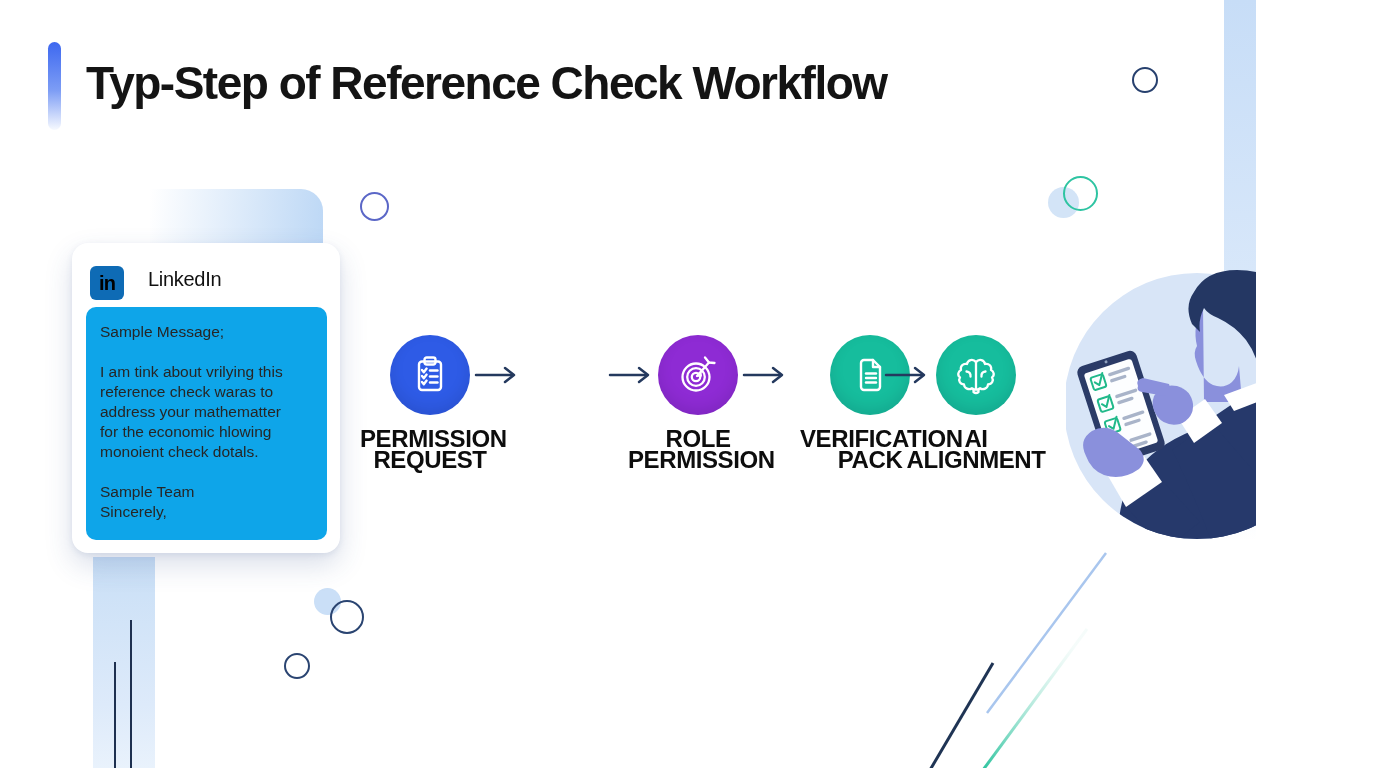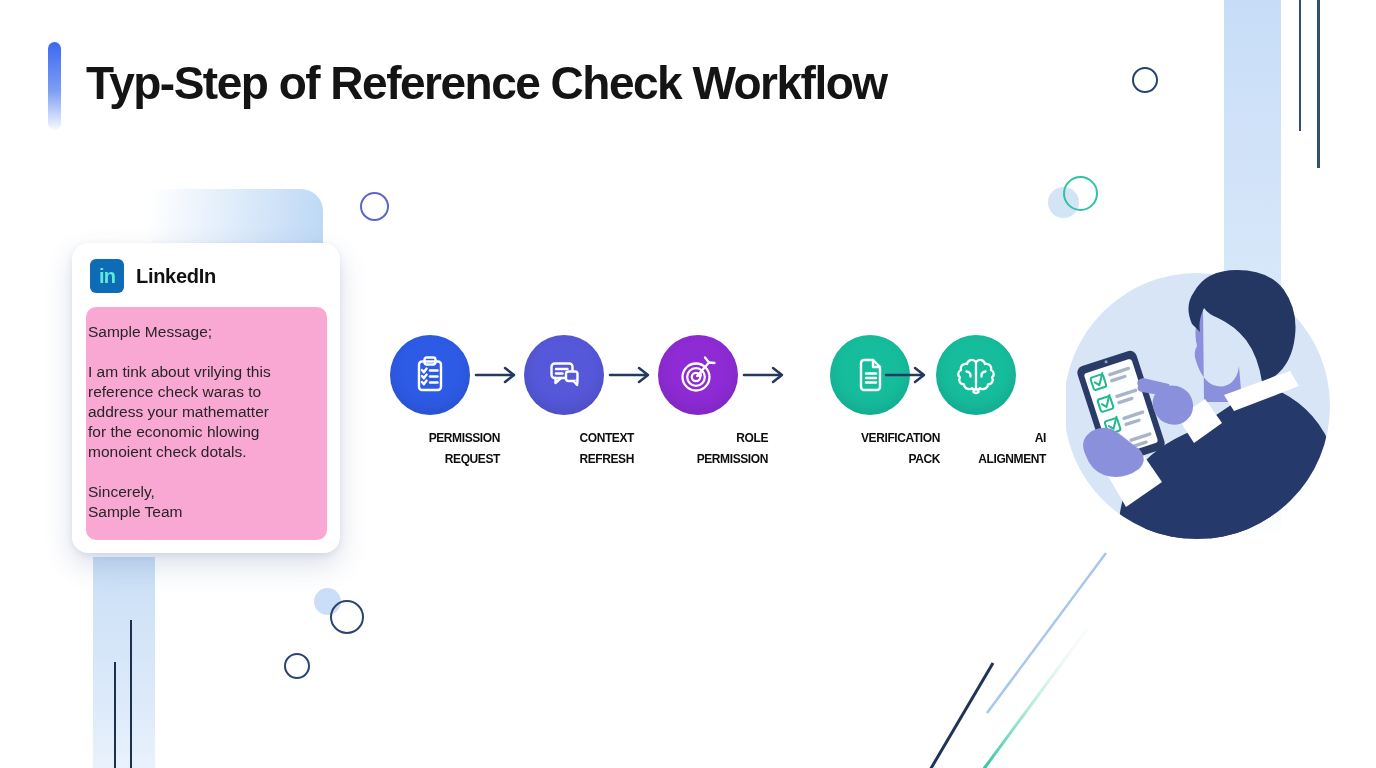--- a/index.html
+++ b/index.html
@@ -1,18 +1,18 @@
 <!DOCTYPE html>
 <html><head>
 <meta charset="utf-8">
 <style>
   * { margin:0; padding:0; box-sizing:border-box; }
   html,body { width:1376px; height:768px; }
   body { font-family:"Liberation Sans", sans-serif; background:#ffffff; overflow:hidden; position:relative; }
-  .canvas { position:absolute; inset:0; width:1376px; height:768px; background:#ffffff; overflow:hidden; }
+  .canvas { position:absolute; inset:0; width:1256px; height:768px; background:#ffffff; overflow:hidden; }
 
   
   .stripe-right { position:absolute; left:1224px; top:0; width:57px; height:540px;
     background:linear-gradient(180deg,#c7ddf7 0%, #d9e8fa 55%, #eef5fd 85%, rgba(255,255,255,0) 100%); }
   .stripe-left-bottom { position:absolute; left:93px; top:557px; width:62px; height:211px;
     background:linear-gradient(180deg,#c9dff6 0%, #ddeafa 70%, #e9f2fc 100%); }
   .vline { position:absolute; width:2px; background:#31506f; }
   .vline.tr1 { left:1299px; top:0; height:131px; }
   .vline.tr2 { left:1317px; top:0; height:168px; width:2.5px; }
   .vline.bl1 { left:114px; top:662px; height:106px; background:#1e3050; }
@@ -36,34 +36,34 @@
   
   .accent-bar { position:absolute; left:48px; top:42px; width:13px; height:88px; border-radius:8px;
     background:linear-gradient(180deg,#3d68f0 0%, #7d9df5 55%, rgba(198,217,250,0.15) 100%); }
   .page-title { position:absolute; left:86px; top:56px; font-size:46px; font-weight:bold;
     letter-spacing:-1.5px; color:#141414; white-space:nowrap; }
 
   
   .li-card { position:absolute; left:72px; top:243px; width:268px; height:310px; background:#ffffff;
     border-radius:16px; box-shadow:0 12px 28px rgba(50,80,140,0.18), 0 2px 6px rgba(50,80,140,0.10); }
   .li-head { display:flex; align-items:center; padding:16px 20px 10px 18px; }
-  .li-logo { width:34px; height:34px; border-radius:6px; background:#0e6bb5; color:#5eead4;
-    display:flex; align-items:center; justify-content:center; font-weight:bold; font-size:20px; letter-spacing:-1px; }
-  .li-brand { margin-left:12px; font-size:20px; font-weight:bold; color:#111; letter-spacing:-0.3px; }
-  .li-message { position:absolute; left:14px; top:64px; width:241px; height:233px; background:#f9a8d4;
-    border-radius:10px; padding:15px 2px; font-size:15.5px; color:#262626; line-height:20px; overflow:hidden; }
+  .li-logo { width:34px; height:34px; border-radius:6px; background:#0e6bb5; color:#000000;
+    display:flex; align-items:center; justify-content:center; font-weight:bold; font-size:20px; letter-spacing:-1px;margin-top:7px; }
+  .li-brand { margin-left:24px; font-size:20px; font-weight:normal; color:#111; letter-spacing:-0.3px; }
+  .li-message { position:absolute; left:14px; top:64px; width:241px; height:233px; background:#0ea5e9;
+    border-radius:10px; padding:15px 14px; font-size:15.5px; color:#262626; line-height:20px; overflow:hidden; }
   .li-message p { white-space:pre-line; }
   .li-message .gap { height:20px; }
 
   
   .step { position:absolute; top:335px; width:140px; text-align:center; }
   .step-circle { width:80px; height:80px; border-radius:50%; margin:0 auto;
     display:flex; align-items:center; justify-content:center; box-shadow:inset 0 -6px 14px rgba(0,0,30,0.10); }
-  .step-label { margin-top:13px; font-size:12px; font-weight:bold; color:#0d0d0d; line-height:21px;
-    letter-spacing:-0.4px; white-space:pre-line;text-align:right; }
+  .step-label { margin-top:13px; font-size:24px; font-weight:bold; color:#0d0d0d; line-height:21px;
+    letter-spacing:-0.4px; white-space:pre-line; }
   .arrow { position:absolute; top:366px; width:46px; height:18px; }
 
   .icon-svg { display:block; }
 
   
   .person { position:absolute; left:1066px; top:268px; width:280px; height:280px; }
 </style>
 </head>
 <body>
 
@@ -107,56 +107,42 @@
     </div>
     <div class="li-message">
       <p>Sample Message;</p>
       <div class="gap"></div>
       <p>I am tink about vrilying this
 reference check waras to
 address your mathematter
 for the economic hlowing
 monoient check dotals.</p>
       <div class="gap"></div>
+      <p>Sample Team</p>
       <p>Sincerely,</p>
-      <p>Sample Team</p>
     </div>
   </div>
 
   <div class="step" style="left:360px">
     <div class="step-circle" style="background-color: rgb(46, 91, 230);">
       <svg class="icon-svg" width="48" height="48" viewBox="0 0 48 48" fill="none" stroke="#fff" stroke-width="2.4" stroke-linecap="round" stroke-linejoin="round">
         <rect x="13" y="10.5" width="22" height="28.5" rx="3"></rect>
         <rect x="18.5" y="6.5" width="11" height="7" rx="2.2"></rect>
         <polyline points="16,19 17.8,21.2 20.6,17.6"></polyline>
           <line x1="24" y1="19.5" x2="31.5" y2="19.5"></line>
         <polyline points="16,25 17.8,27.2 20.6,23.6"></polyline>
           <line x1="24" y1="25.5" x2="31.5" y2="25.5"></line>
         <polyline points="16,31 17.8,33.2 20.6,29.6"></polyline>
           <line x1="24" y1="31.5" x2="31.5" y2="31.5"></line>
       </svg>
     </div>
     <div class="step-label">PERMISSION
 REQUEST</div>
   </div>
 
-  <div class="step" style="left:494px">
-    <div class="step-circle" style="background-color: rgb(85, 88, 217);">
-      <svg class="icon-svg" width="48" height="48" viewBox="0 0 48 48" fill="none" stroke="#fff" stroke-width="2.4" stroke-linecap="round" stroke-linejoin="round" style="color: rgb(85, 88, 217);">
-        <rect x="11.5" y="12.5" width="21" height="14.5" rx="3.2"></rect>
-        <path d="M15.5 27 v5 l5.5 -5"></path>
-        <line x1="16" y1="18" x2="27.5" y2="18"></line>
-        <line x1="16" y1="22.5" x2="22.5" y2="22.5"></line>
-        <rect x="26" y="20.5" width="11.5" height="9.5" rx="2.4" fill="currentColor"></rect>
-        <path d="M33.5 30 l3.6 4 l0.4 -4.5" fill="currentColor"></path>
-      </svg>
-    </div>
-    <div class="step-label">CONTEXT
-REFRESH</div>
-  </div>
 
   <div class="step" style="left:628px">
     <div class="step-circle" style="background-color: rgb(142, 43, 212);">
       <svg class="icon-svg" width="48" height="48" viewBox="0 0 48 48" fill="none" stroke="#fff" stroke-width="2.3" stroke-linecap="round" stroke-linejoin="round">
         <circle cx="22" cy="26" r="13.5"></circle>
         <circle cx="22" cy="26" r="8.8"></circle>
         <circle cx="22" cy="26" r="4.2"></circle>
         <line x1="23" y1="25" x2="35" y2="11.5"></line>
         <polyline points="31,6.5 35,11.5 40.5,12"></polyline>
         <polygon points="22,26 27.5,20.5 28,25.5" fill="#fff" stroke="none"></polygon>

